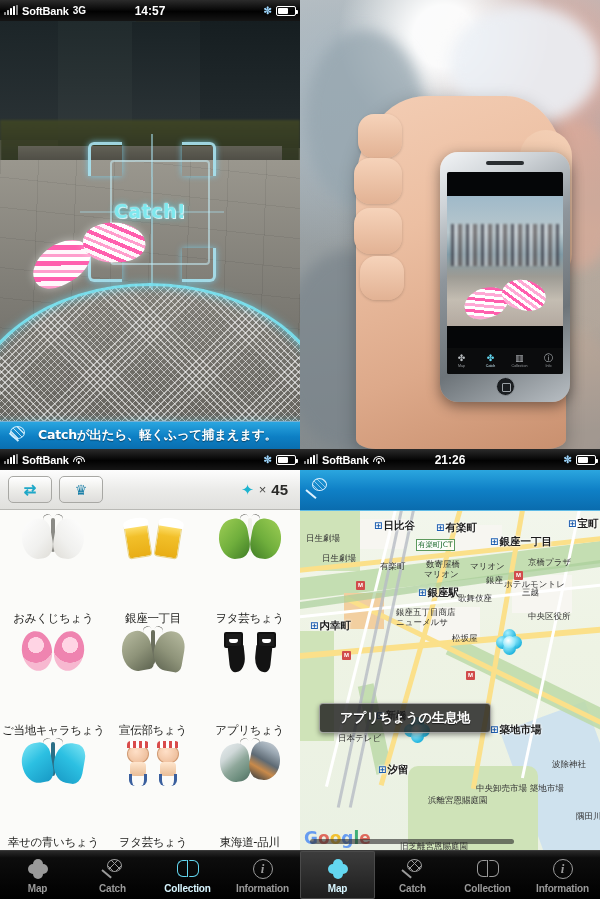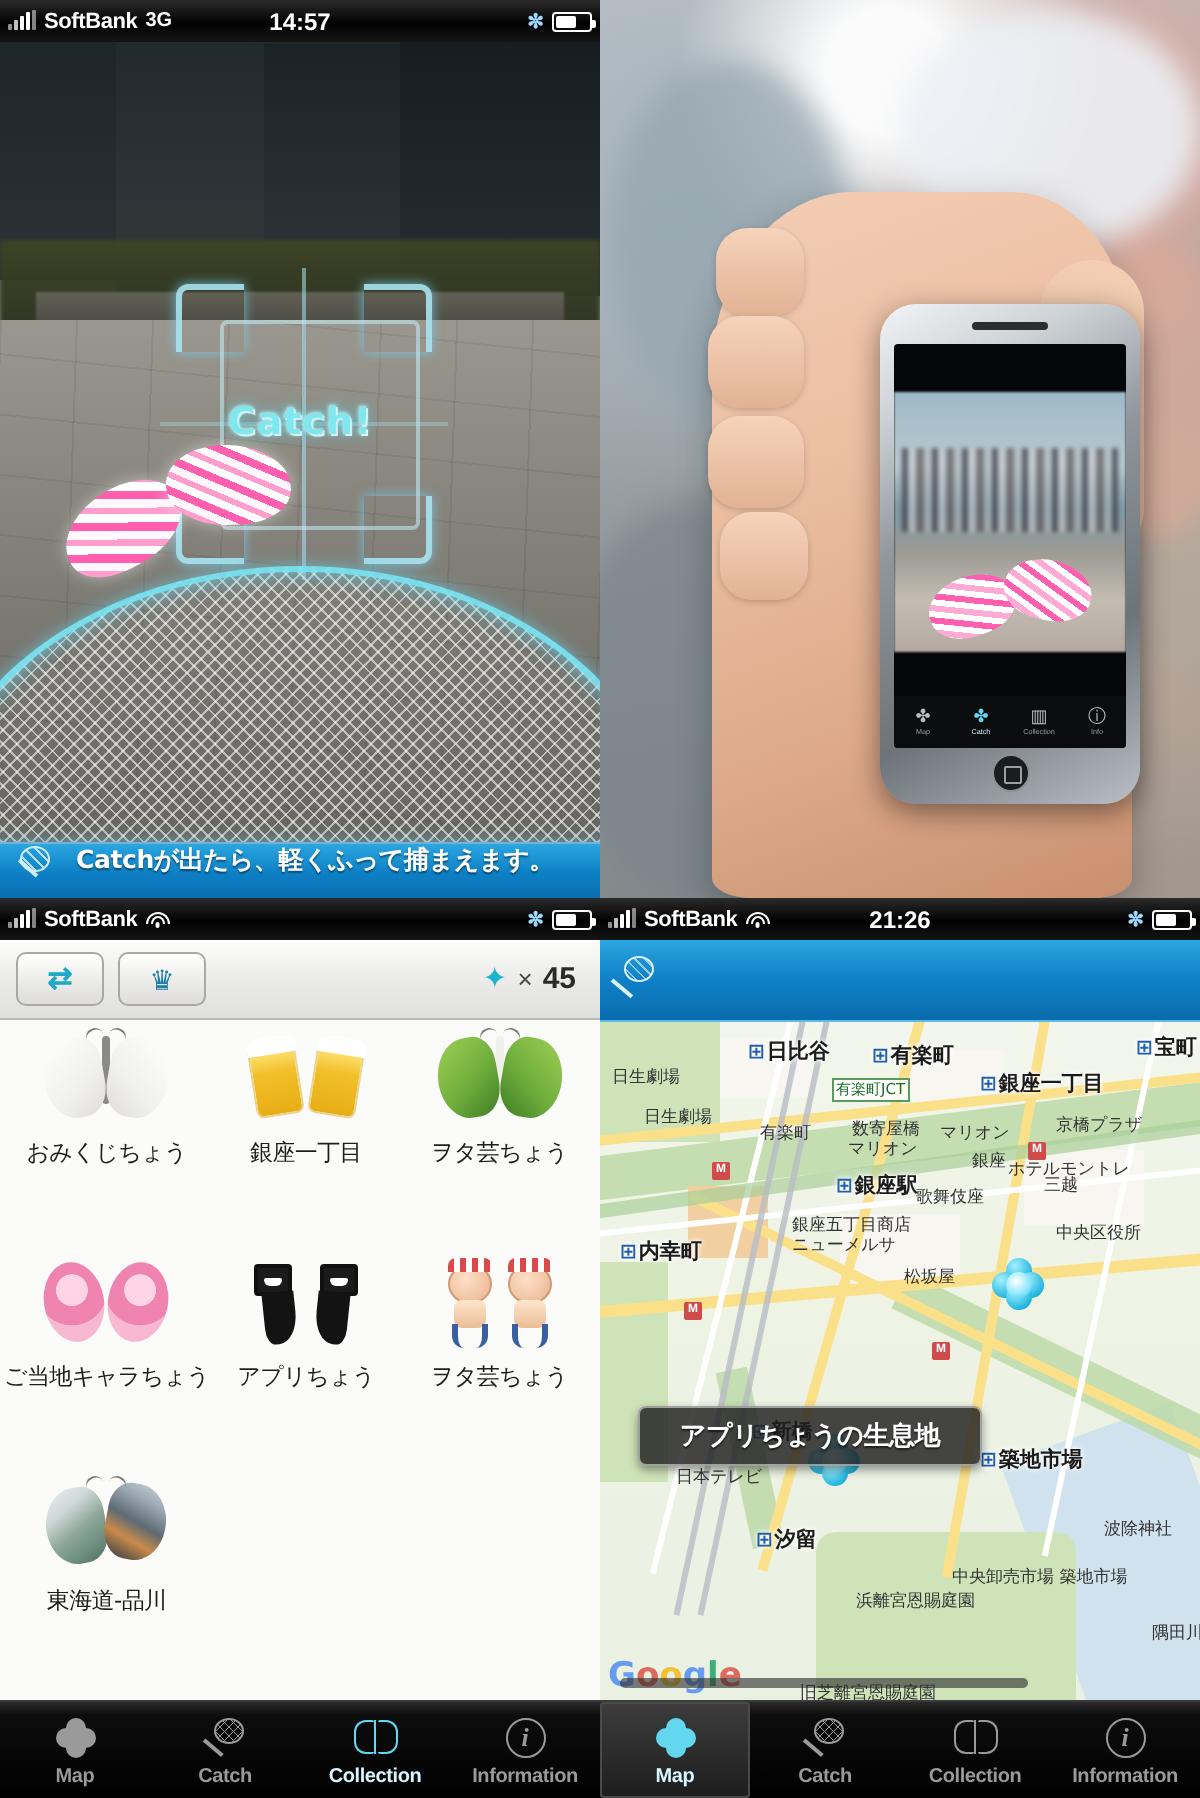--- a/index.html
+++ b/index.html
@@ -118,21 +118,21 @@
     border-radius: 50% 50% 0 0 / 100% 100% 0 0;
     border: 3px solid rgba(120,225,240,.95);
     border-bottom: none;
     background: repeating-linear-gradient(45deg, rgba(255,255,255,.55) 0 1px, rgba(255,255,255,0) 1px 5px),
                 repeating-linear-gradient(-45deg, rgba(255,255,255,.55) 0 1px, rgba(255,255,255,0) 1px 5px);
     box-shadow: 0 0 10px rgba(100,220,245,.8) inset, 0 0 8px rgba(100,220,245,.6);
   }
   .hint-bar {
     position: absolute; left: 0; right: 0; bottom: 0; height: 28px;
     background: linear-gradient(180deg,#2aa6e0,#0d7fc4 55%,#0a6fb0);
-    display: flex; gap: 6px; padding-left: 6px;
+    display: flex; align-items: center; gap: 6px; padding-left: 6px;
     border-top: 1px solid rgba(255,255,255,.45);
   }
   .hint-icon { width: 26px; height: 22px; flex: 0 0 auto; position: relative; }
   .hint-icon .hnet { position: absolute; left: 4px; top: 1px; width: 15px; height: 13px;
     border: 1.6px solid #cfeeff; border-radius: 50%;
     background: repeating-linear-gradient(45deg, rgba(255,255,255,.7) 0 1px, transparent 1px 4px); }
   .hint-icon .hstick { position: absolute; left: 2px; top: 11px; width: 12px; height: 2px;
     background: #cfeeff; transform: rotate(42deg); }
   .hint-text {
     color: #fff; font-size: 12.5px; font-weight: bold;
@@ -242,21 +242,21 @@
   .count-x { font-size: 13px; color: #4a4a48; }
   .count-n { font-size: 15px; font-weight: bold; color: #2a2a28; }
 
   .coll-grid {
     position: absolute; left: 0; right: 0; top: 61px; bottom: 49px;
     background: #fbfbf9;
     display: grid; grid-template-columns: repeat(3,1fr);
     grid-template-rows: repeat(3,1fr); padding: 4px 2px 0;
   }
   .cell { display: flex; flex-direction: column; align-items: center;
-    justify-content: flex-start; gap: 5px; }
+    justify-content: space-between; gap: 5px; }
   .cell .art { width: 64px; height: 50px; position: relative; }
   .cell .cap { font-size: 11.5px; color: #1d1d1b;
     font-family: "DejaVu Sans", sans-serif; letter-spacing: -.3px; white-space: nowrap; }
   .wing { position: absolute; width: 30px; height: 40px; top: 5px;
     border-radius: 60% 40% 45% 55%; }
   .wing.l { left: 1px; transform: rotate(-10deg); }
   .wing.r { right: 1px; transform: rotate(10deg) scaleX(-1); }
   .body { position: absolute; left: 50%; top: 4px; width: 4px; height: 34px;
     margin-left: -2px; border-radius: 2px; background: #8b8b86; }
   .ant { position: absolute; top: 0; width: 9px; height: 9px;
@@ -608,31 +608,51 @@
         </div>
 
         <div class="cell">
           <div class="art">
             <div class="wing l" style="background:radial-gradient(circle at 50% 35%,#ffd4e4 0 26%,#ef84b0 27% 58%,#f7b8d0 59% 100%);border-radius:50%"></div>
             <div class="wing r" style="background:radial-gradient(circle at 50% 35%,#ffd4e4 0 26%,#ef84b0 27% 58%,#f7b8d0 59% 100%);border-radius:50%"></div>
           </div>
           <div class="cap">ご当地キャラちょう</div>
         </div>
 
+        <div class="cell">
+          <div class="art">
+            <div class="body" style="background:#6b6f5e"></div>
+            <div class="ant l"></div>
+              <div class="ant r"></div>
+            <div class="wing l" style="background:linear-gradient(150deg,#b9bda2,#8e9379 55%,#5d6350);border-radius:55% 45% 20% 50%"></div>
+            <div class="wing r" style="background:linear-gradient(150deg,#b9bda2,#8e9379 55%,#5d6350);border-radius:45% 55% 50% 20%"></div>
+          </div>
+          <div class="cap">宣伝部ちょう</div>
+        </div>
 
         <div class="cell">
           <div class="art">
             <div class="sqw l"></div>
               <div class="sqw r"></div>
             <div class="blkw l"></div>
               <div class="blkw r"></div>
           </div>
           <div class="cap">アプリちょう</div>
         </div>
 
+        <div class="cell">
+          <div class="art">
+            <div class="body" style="background:#2b6f86"></div>
+            <div class="ant l"></div>
+              <div class="ant r"></div>
+            <div class="wing l" style="background:linear-gradient(150deg,#7fe6f5,#2cc0e2 45%,#1798c4);border-radius:60% 40% 35% 60%"></div>
+            <div class="wing r" style="background:linear-gradient(150deg,#7fe6f5,#2cc0e2 45%,#1798c4);border-radius:40% 60% 60% 35%"></div>
+          </div>
+          <div class="cap">幸せの青いちょう</div>
+        </div>
 
         <div class="cell">
           <div class="art">
             <div class="head l"></div>
               <div class="head r"></div>
             <div class="band l"></div>
               <div class="band r"></div>
             <div class="torso l"></div>
               <div class="torso r"></div>
             <div class="legs l"></div>

